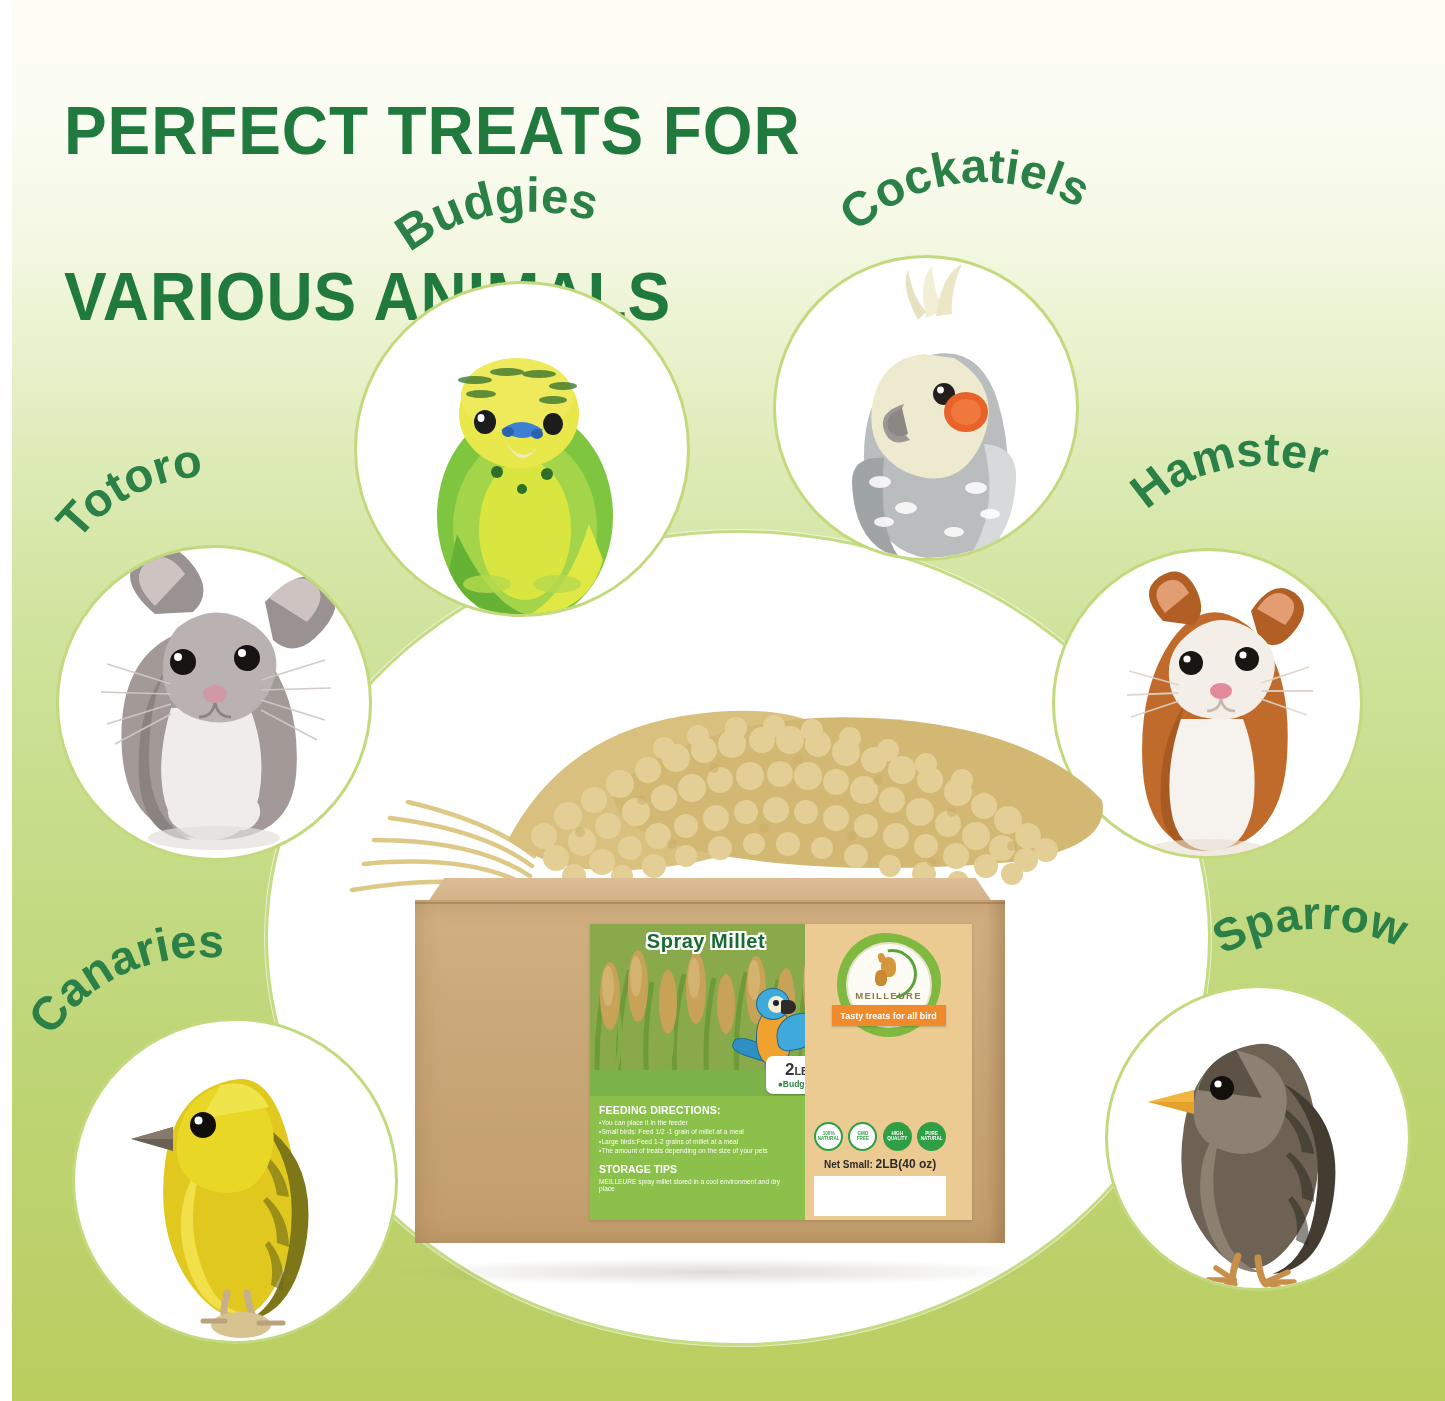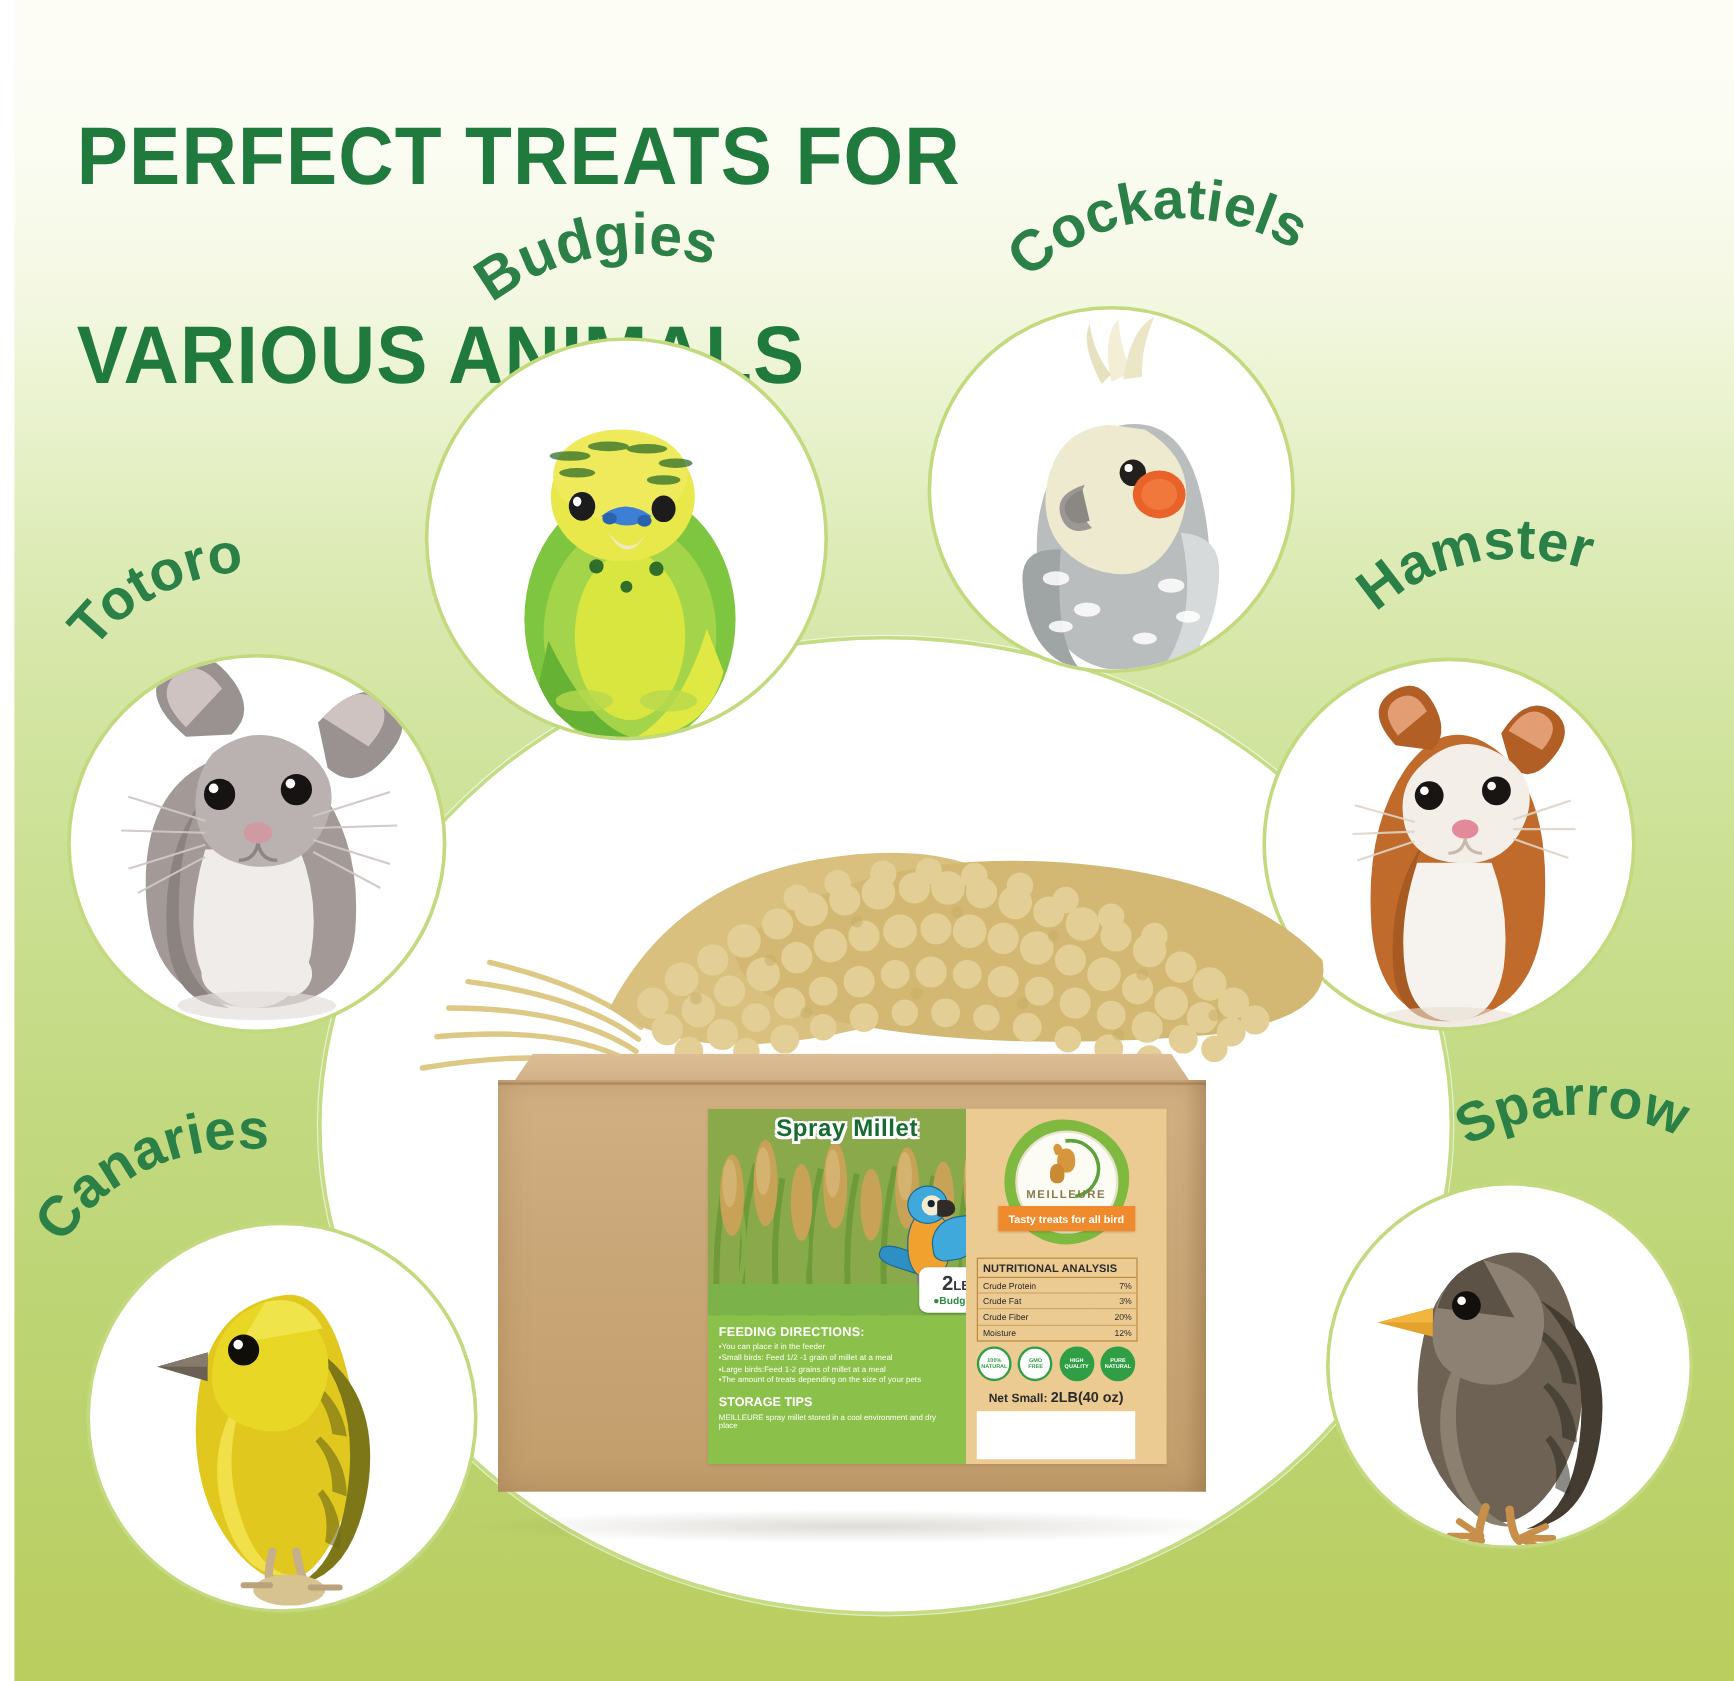--- a/index.html
+++ b/index.html
@@ -607,43 +607,20 @@
             <div class="pets">
               <div class="dog"></div>
                 <div class="cat"></div>
             </div>
             <div class="brand">MEILLEURE</div>
             <div class="ribbon">
               <span>Tasty treats for all bird</span>
             </div>
           </div>
 
-          <div class="nutri">
-            <div class="nt">NUTRITIONAL ANALYSIS</div>
-            <table>
-              <tbody>
-                  <tr>
-                <td>Crude Protein</td>
-                <td class="v">7%</td>
-              </tr>
-              <tr>
-                <td>Crude Fat</td>
-                <td class="v">3%</td>
-              </tr>
-              <tr>
-                <td>Crude Fiber</td>
-                <td class="v">20%</td>
-              </tr>
-              <tr>
-                <td>Moisture</td>
-                <td class="v">12%</td>
-              </tr>
-            </tbody>
-              </table>
-          </div>
 
           <div class="certs">
             <div class="cert ring">100% NATURAL</div>
             <div class="cert ring">GMO FREE</div>
             <div class="cert">HIGH QUALITY</div>
             <div class="cert">PURE NATURAL</div>
           </div>
 
           <div class="netw">
             <span>Net Small:</span>

